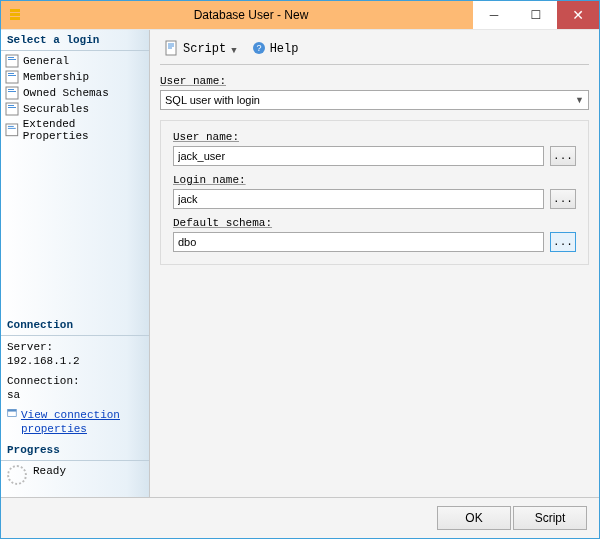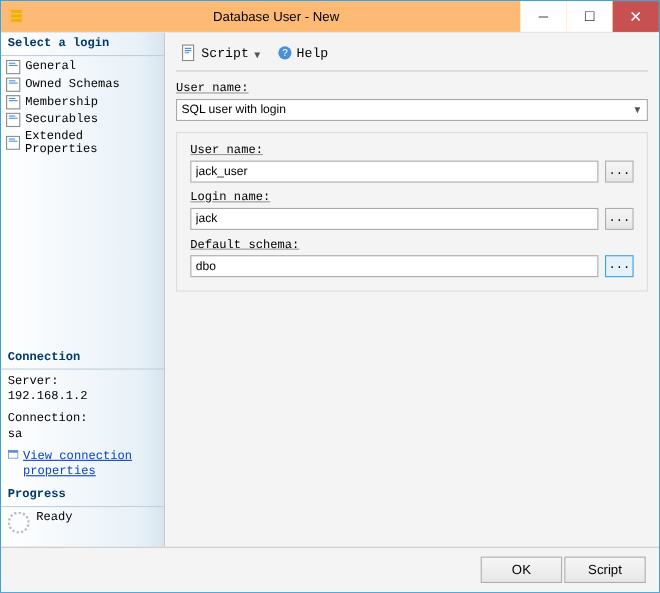--- a/index.html
+++ b/index.html
@@ -74,29 +74,29 @@
                 <rect x="3" y="5" width="8" height="1" fill="#4a90d9"></rect>
               </svg></span>
           <span>General</span>
         </div>
         <div class="side-item">
           <span class="ic"><svg viewBox="0 0 14 14">
                 <rect x="1" y="1" width="12" height="12" fill="#fff" stroke="#888"></rect>
                 <rect x="3" y="3" width="6" height="1" fill="#4a90d9"></rect>
                 <rect x="3" y="5" width="8" height="1" fill="#4a90d9"></rect>
               </svg></span>
+          <span>Membership</span>
+        </div>
+        <div class="side-item">
+          <span class="ic"><svg viewBox="0 0 14 14">
+                <rect x="1" y="1" width="12" height="12" fill="#fff" stroke="#888"></rect>
+                <rect x="3" y="3" width="6" height="1" fill="#4a90d9"></rect>
+                <rect x="3" y="5" width="8" height="1" fill="#4a90d9"></rect>
+              </svg></span>
           <span>Owned Schemas</span>
-        </div>
-        <div class="side-item">
-          <span class="ic"><svg viewBox="0 0 14 14">
-                <rect x="1" y="1" width="12" height="12" fill="#fff" stroke="#888"></rect>
-                <rect x="3" y="3" width="6" height="1" fill="#4a90d9"></rect>
-                <rect x="3" y="5" width="8" height="1" fill="#4a90d9"></rect>
-              </svg></span>
-          <span>Membership</span>
         </div>
         <div class="side-item">
           <span class="ic"><svg viewBox="0 0 14 14">
                 <rect x="1" y="1" width="12" height="12" fill="#fff" stroke="#888"></rect>
                 <rect x="3" y="3" width="6" height="1" fill="#4a90d9"></rect>
                 <rect x="3" y="5" width="8" height="1" fill="#4a90d9"></rect>
               </svg></span>
           <span>Securables</span>
         </div>
         <div class="side-item">

